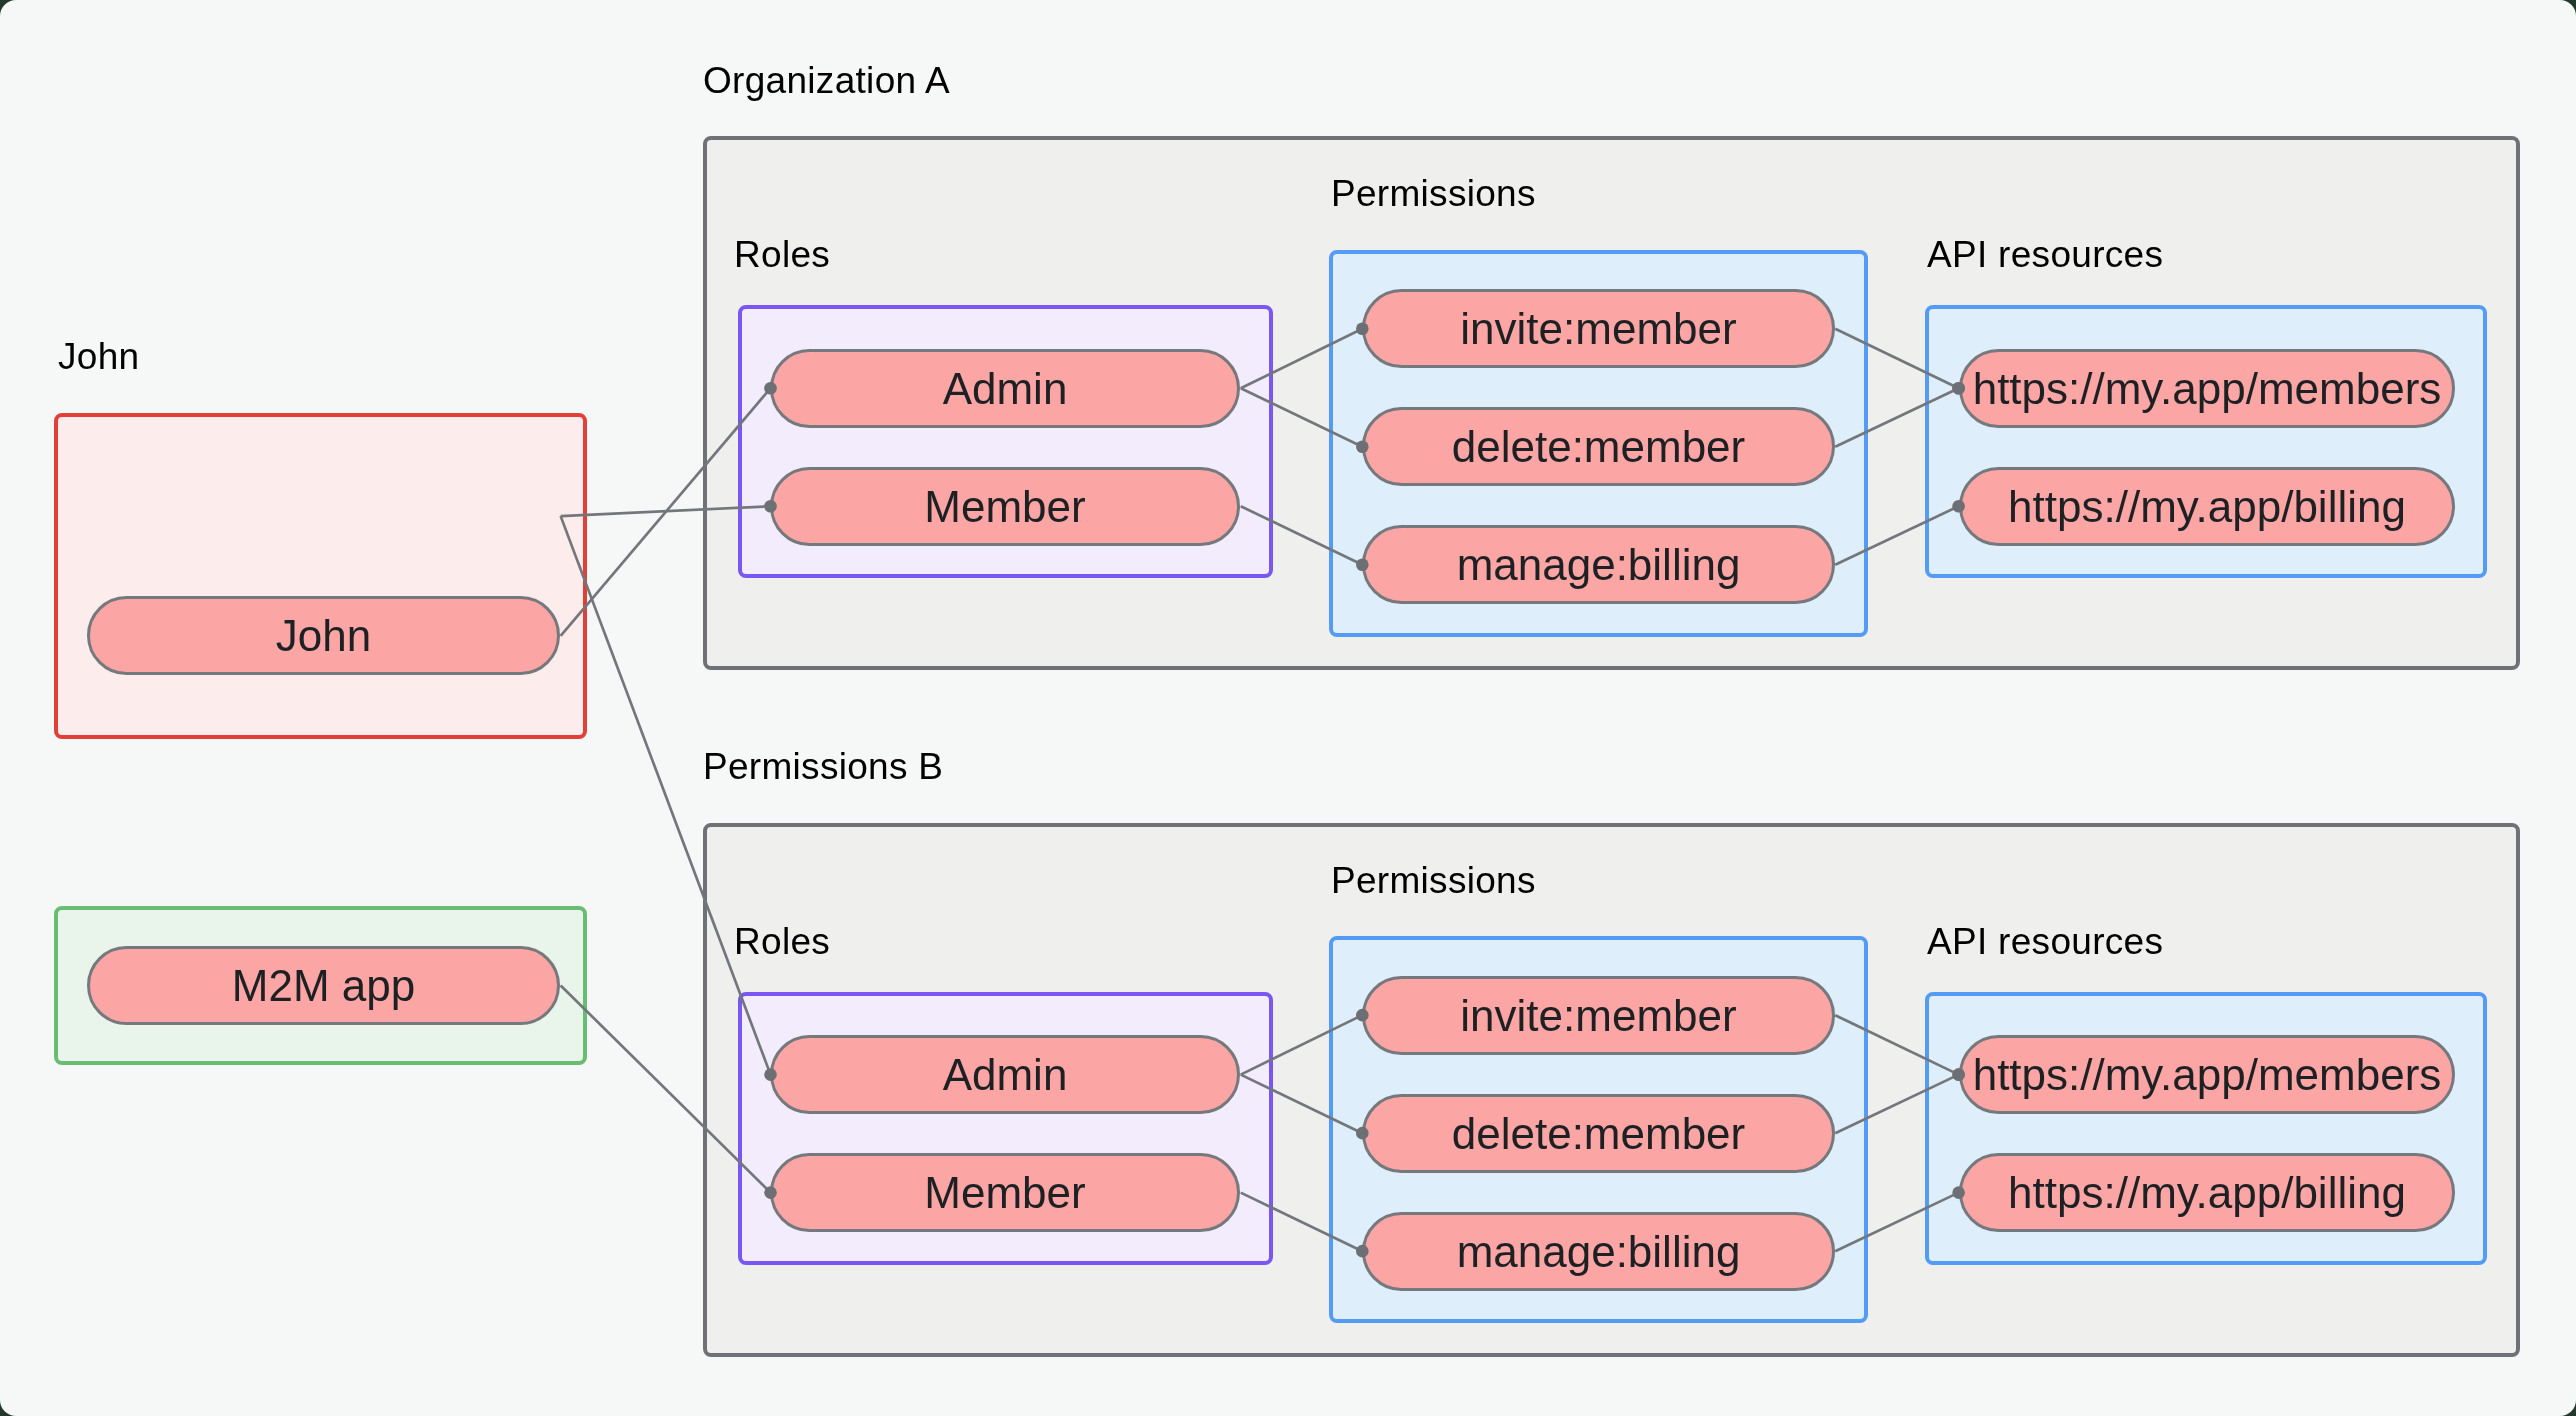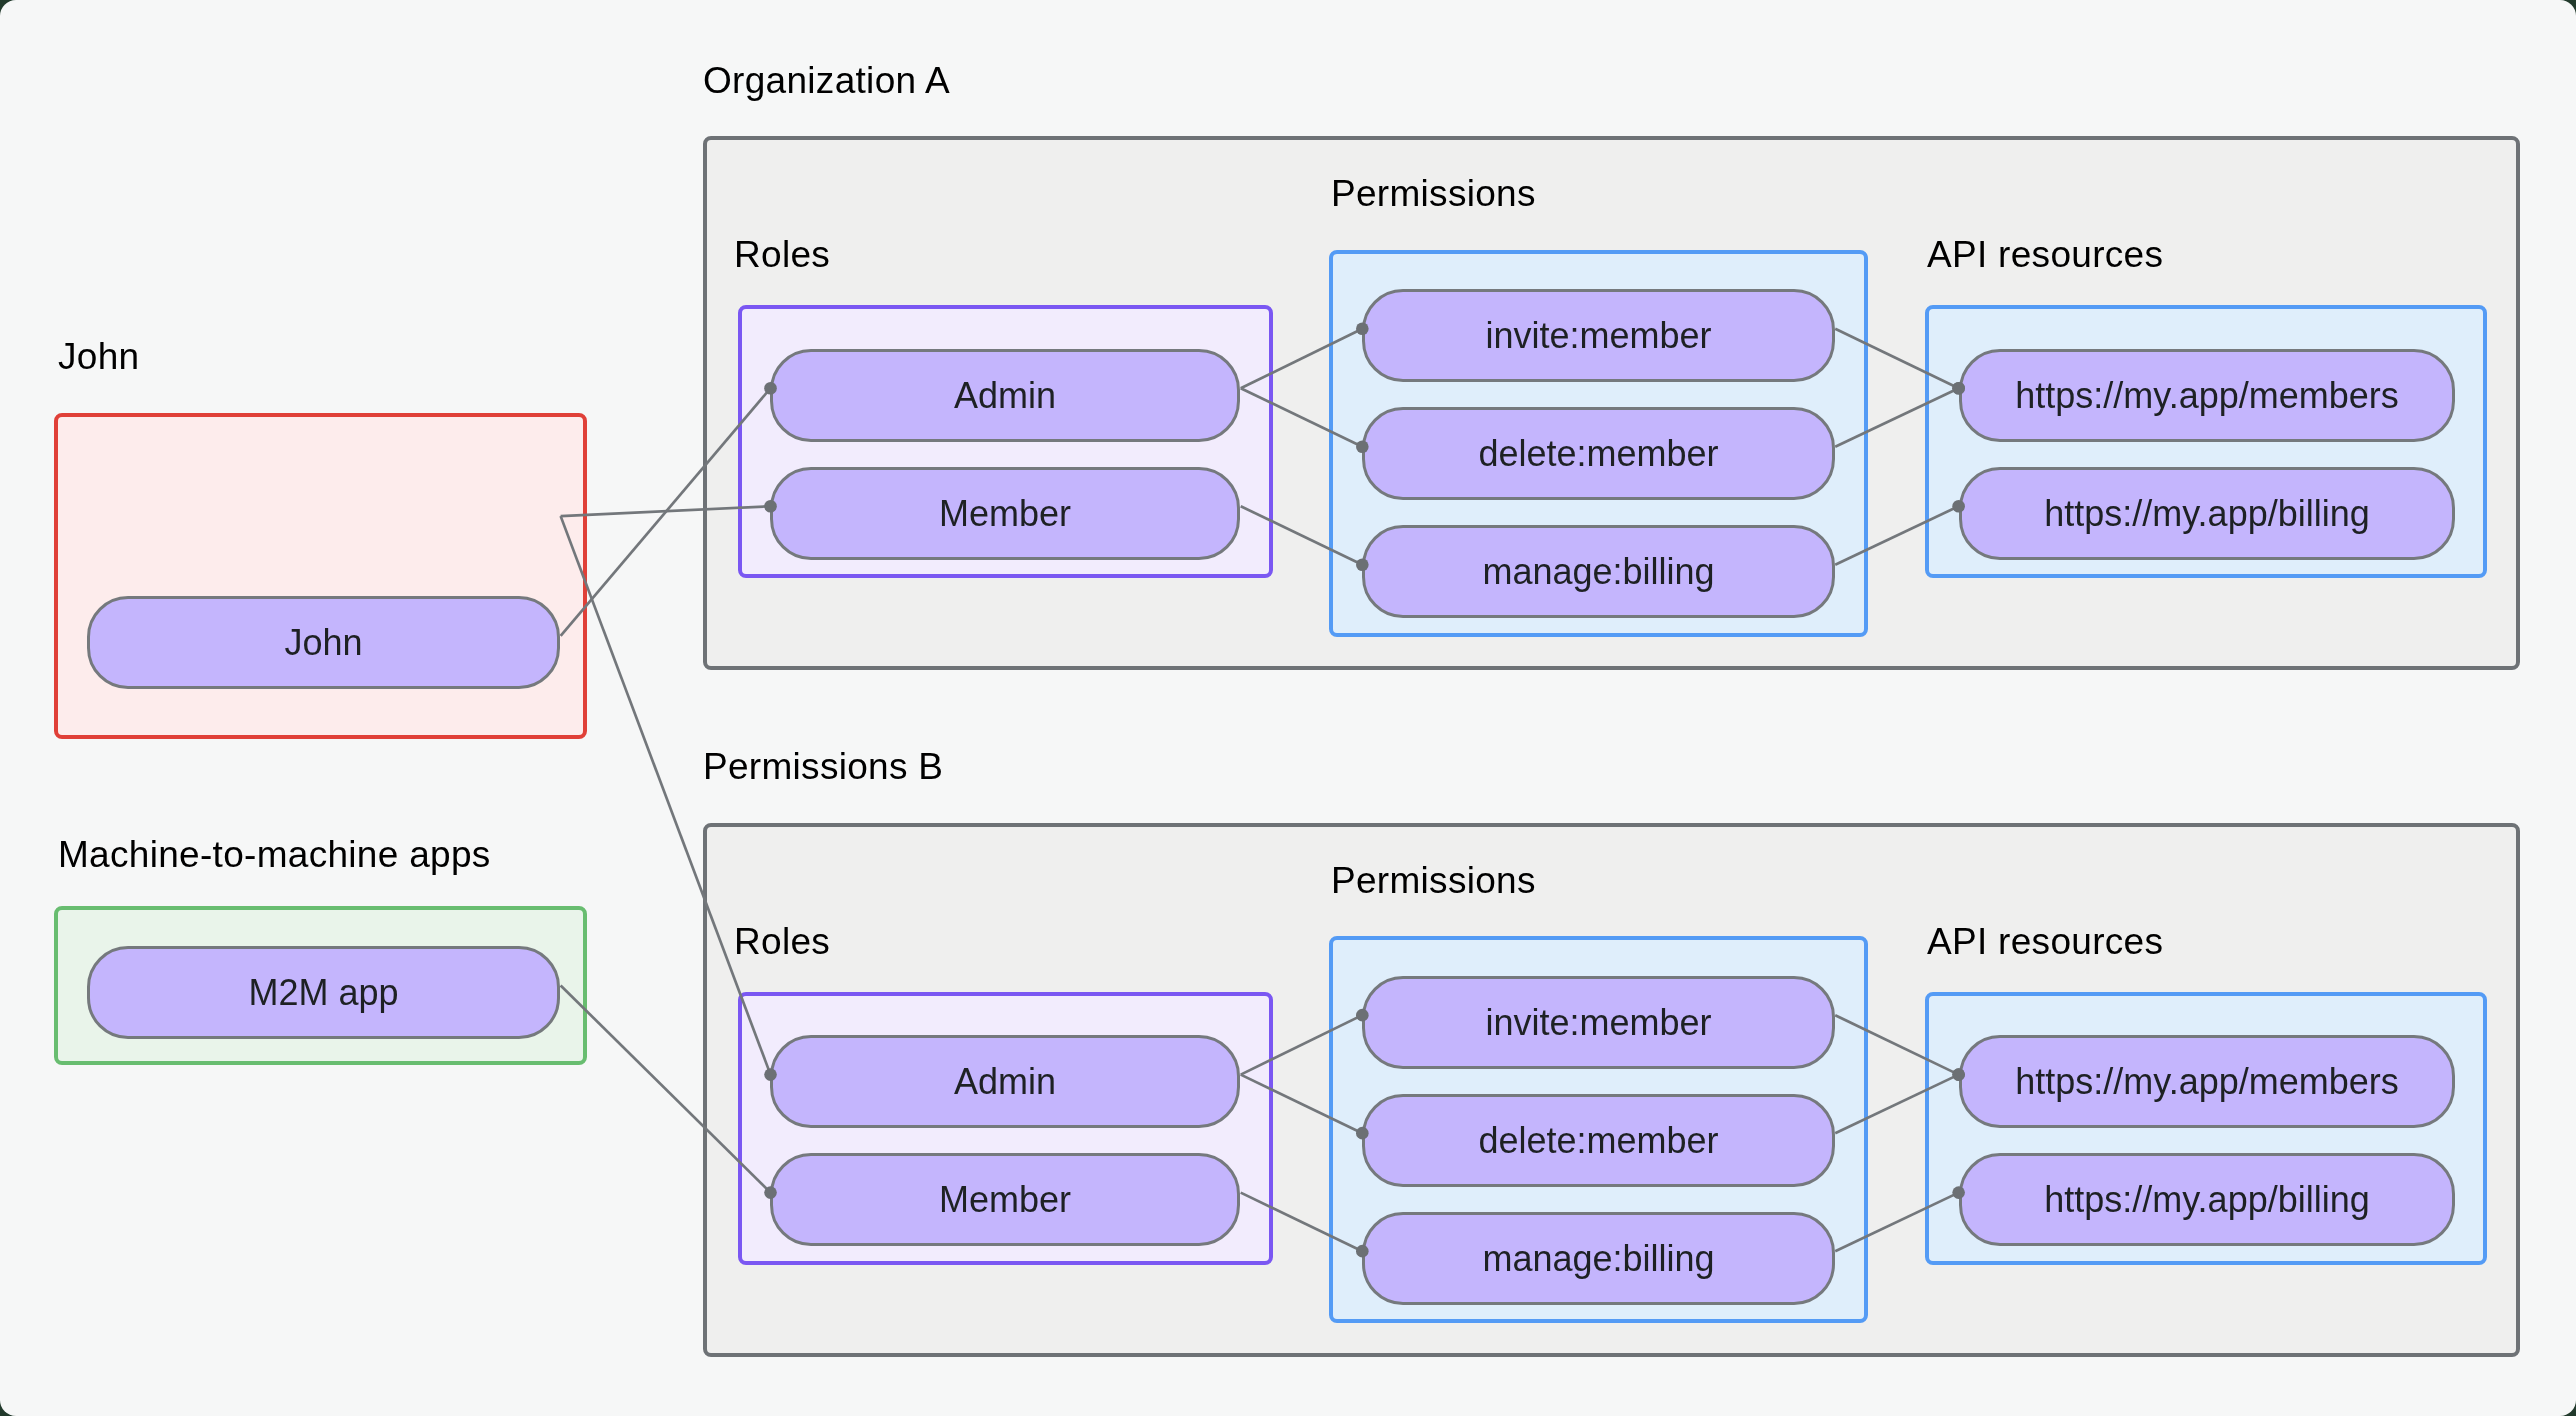--- a/index.html
+++ b/index.html
@@ -44,28 +44,28 @@
   .frame.roles {
     background: #f2ecfd;
     border: 4.5px solid #7a57f2;
   }
   .frame.perms, .frame.api {
     background: #dfeefb;
     border: 4.5px solid #549bf5;
   }
   .pill {
     position: absolute;
-    height: 93px;
-    background: #c4b5fd;
+    height: 79px;
+    background: #fca5a5;
     border: 3.6px solid #75797d;
     border-radius: 41px;
     display: flex;
     align-items: center;
     justify-content: center;
-    font-size: 36px;
+    font-size: 44px;
     color: #1e2124;
     white-space: nowrap;
   }
   #edges {
     position: absolute;
     left: 0; top: 0;
     width: 2576px;
     height: 1416px;
     z-index: 5;
     pointer-events: none;
@@ -73,21 +73,20 @@
 </style>
 </head>
 <body>
 
 <div class="canvas">
 
   <div class="group-title" style="left:58px; top:335px;">John</div>
   <div class="frame users" style="left:54px; top:413px; width:533px; height:326px;"></div>
   <div class="pill" style="left:87px; top:596px; width:473px;">John</div>
 
-  <div class="group-title" style="left:58px; top:833px;">Machine-to-machine apps</div>
   <div class="frame m2m" style="left:54px; top:906px; width:533px; height:159px;"></div>
   <div class="pill" style="left:87px; top:946px; width:473px;">M2M app</div>
 
   <div class="group-title" style="left:703px; top:59px;">Organization A</div>
   <div class="frame org" style="left:703px; top:136px; width:1817px; height:534px;"></div>
 
   <div class="group-title" style="left:734px; top:233px;">Roles</div>
   <div class="frame roles" style="left:738px; top:305px; width:535px; height:273px;"></div>
   <div class="pill" style="left:770px; top:349px; width:470px;">Admin</div>
   <div class="pill" style="left:770px; top:467px; width:470px;">Member</div>

